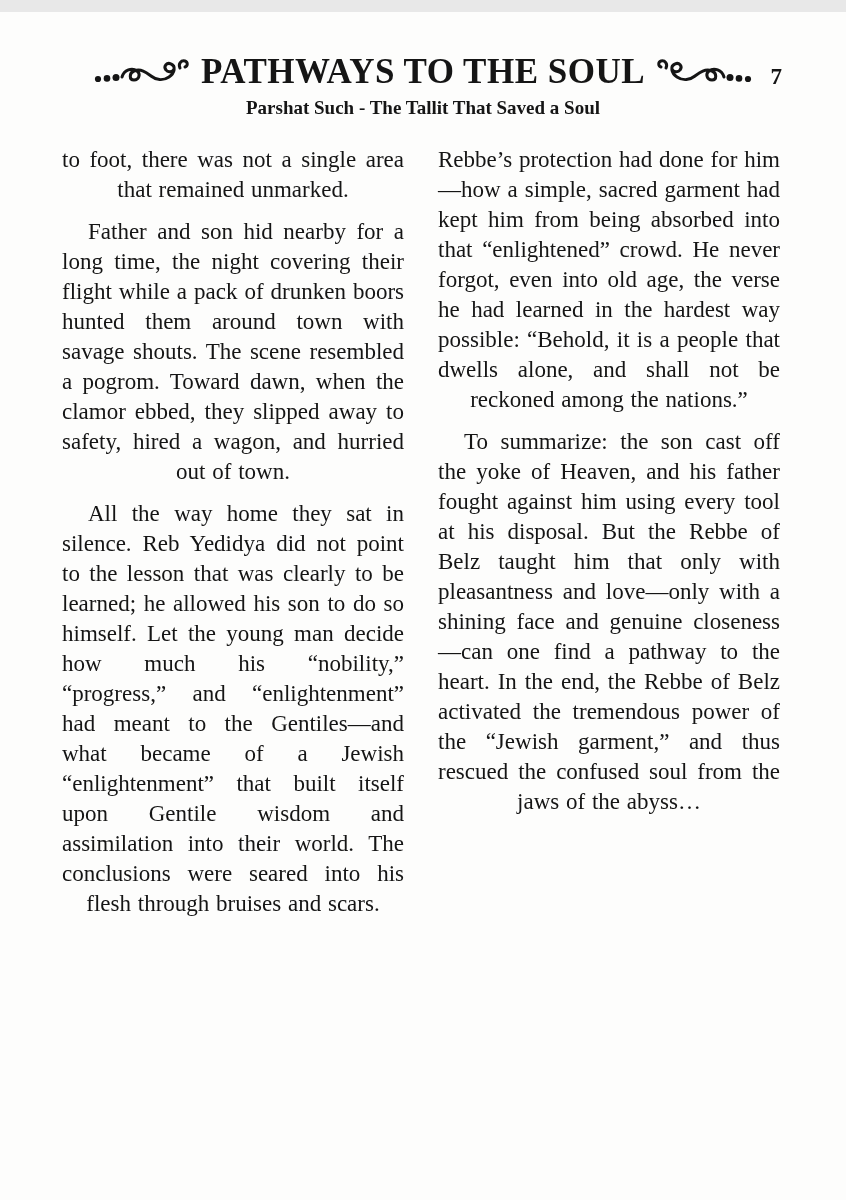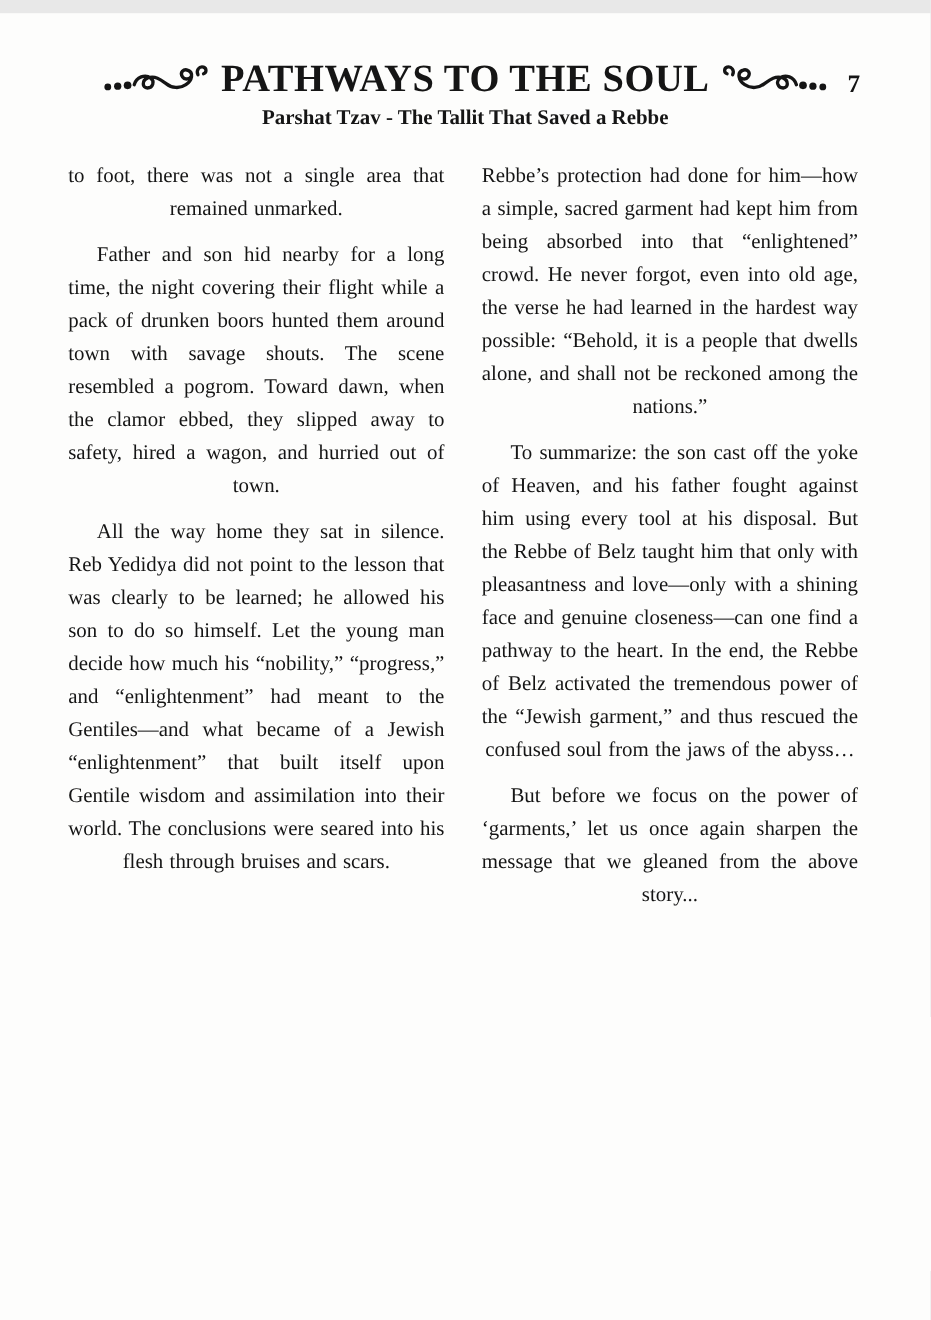--- a/index.html
+++ b/index.html
@@ -57,21 +57,21 @@
   
   .columns {
     display: flex;
     gap: 34px;
     padding: 26px 66px 0 62px;
     box-sizing: border-box;
   }
   .col { flex: 1 1 0; min-width: 0; }
   .para {
     margin: 0 0 12px 0;
-    font-size: 19px;
+    font-size: 23px;
     line-height: 30px;
     text-align: justify;
     text-align-last: center;
     text-indent: 26px;
     word-spacing: 1px;
   }
   .para.no-indent { text-indent: 0; }
   .para.cont-next { text-align-last: justify; margin-bottom: 0; }
 
   
@@ -111,33 +111,32 @@
           <g fill="#151515">
             <circle cx="5" cy="23" r="3.1"></circle>
             <circle cx="14" cy="22.4" r="3.3"></circle>
             <circle cx="23" cy="21.6" r="3.5"></circle>
           </g>
           <path d="M29 21 C31 14 39 11 44 15 C48 18 46 24 41 24 C36 24 36 17 41 15 C48 12 54 17 58 20 C63 24 70 25 76 21 C82 17 83 10 78 8 C74 6 70 10 73 14 C75 17 80 16 81 13" fill="none" stroke="#151515" stroke-width="3" stroke-linecap="round"></path>
           <path d="M87 12 C85 8 88 4 92 5 C95 6 95 10 92 11" fill="none" stroke="#151515" stroke-width="3" stroke-linecap="round"></path>
         </svg>
       </span>
     </div>
-    <h2 class="chapter-subtitle">Parshat Tzav - The Tallit That Saved a Rebbe</h2>
+    <h2 class="chapter-subtitle">Parshat Such - The Tallit That Saved a Soul</h2>
   </header>
 
   <div class="page-number">7</div>
 
   <main class="columns">
     <section class="col">
       <p class="para no-indent">to foot, there was not a single area that remained unmarked.</p>
       <p class="para">Father and son hid nearby for a long time, the night covering their flight while a pack of drunken boors hunted them around town with savage shouts. The scene resembled a pogrom. Toward dawn, when the clamor ebbed, they slipped away to safety, hired a wagon, and hurried out of town.</p>
       <p class="para">All the way home they sat in silence. Reb Yedidya did not point to the lesson that was clearly to be learned; he allowed his son to do so himself. Let the young man decide how much his “nobility,” “progress,” and “enlightenment” had meant to the Gentiles—and what became of a Jewish “enlightenment” that built itself upon Gentile wisdom and assimilation into their world. The conclusions were seared into his flesh through bruises and scars.</p>
     </section>
     <section class="col">
       <p class="para no-indent">Rebbe’s protection had done for him—how a simple, sacred garment had kept him from being absorbed into that “enlightened” crowd. He never forgot, even into old age, the verse he had learned in the hardest way possible: “Behold, it is a people that dwells alone, and shall not be reckoned among the nations.”</p>
       <p class="para">To summarize: the son cast off the yoke of Heaven, and his father fought against him using every tool at his disposal. But the Rebbe of Belz taught him that only with pleasantness and love—only with a shining face and genuine closeness—can one find a pathway to the heart. In the end, the Rebbe of Belz activated the tremendous power of the “Jewish garment,” and thus rescued the confused soul from the jaws of the abyss…</p>
-      <p class="para">But before we focus on the power of ‘garments,’ let us once again sharpen the message that we gleaned from the above story...</p>
     </section>
   </main>
 
   <div class="edge-strip"></div>
 
 </div>
 
 </body></html>

